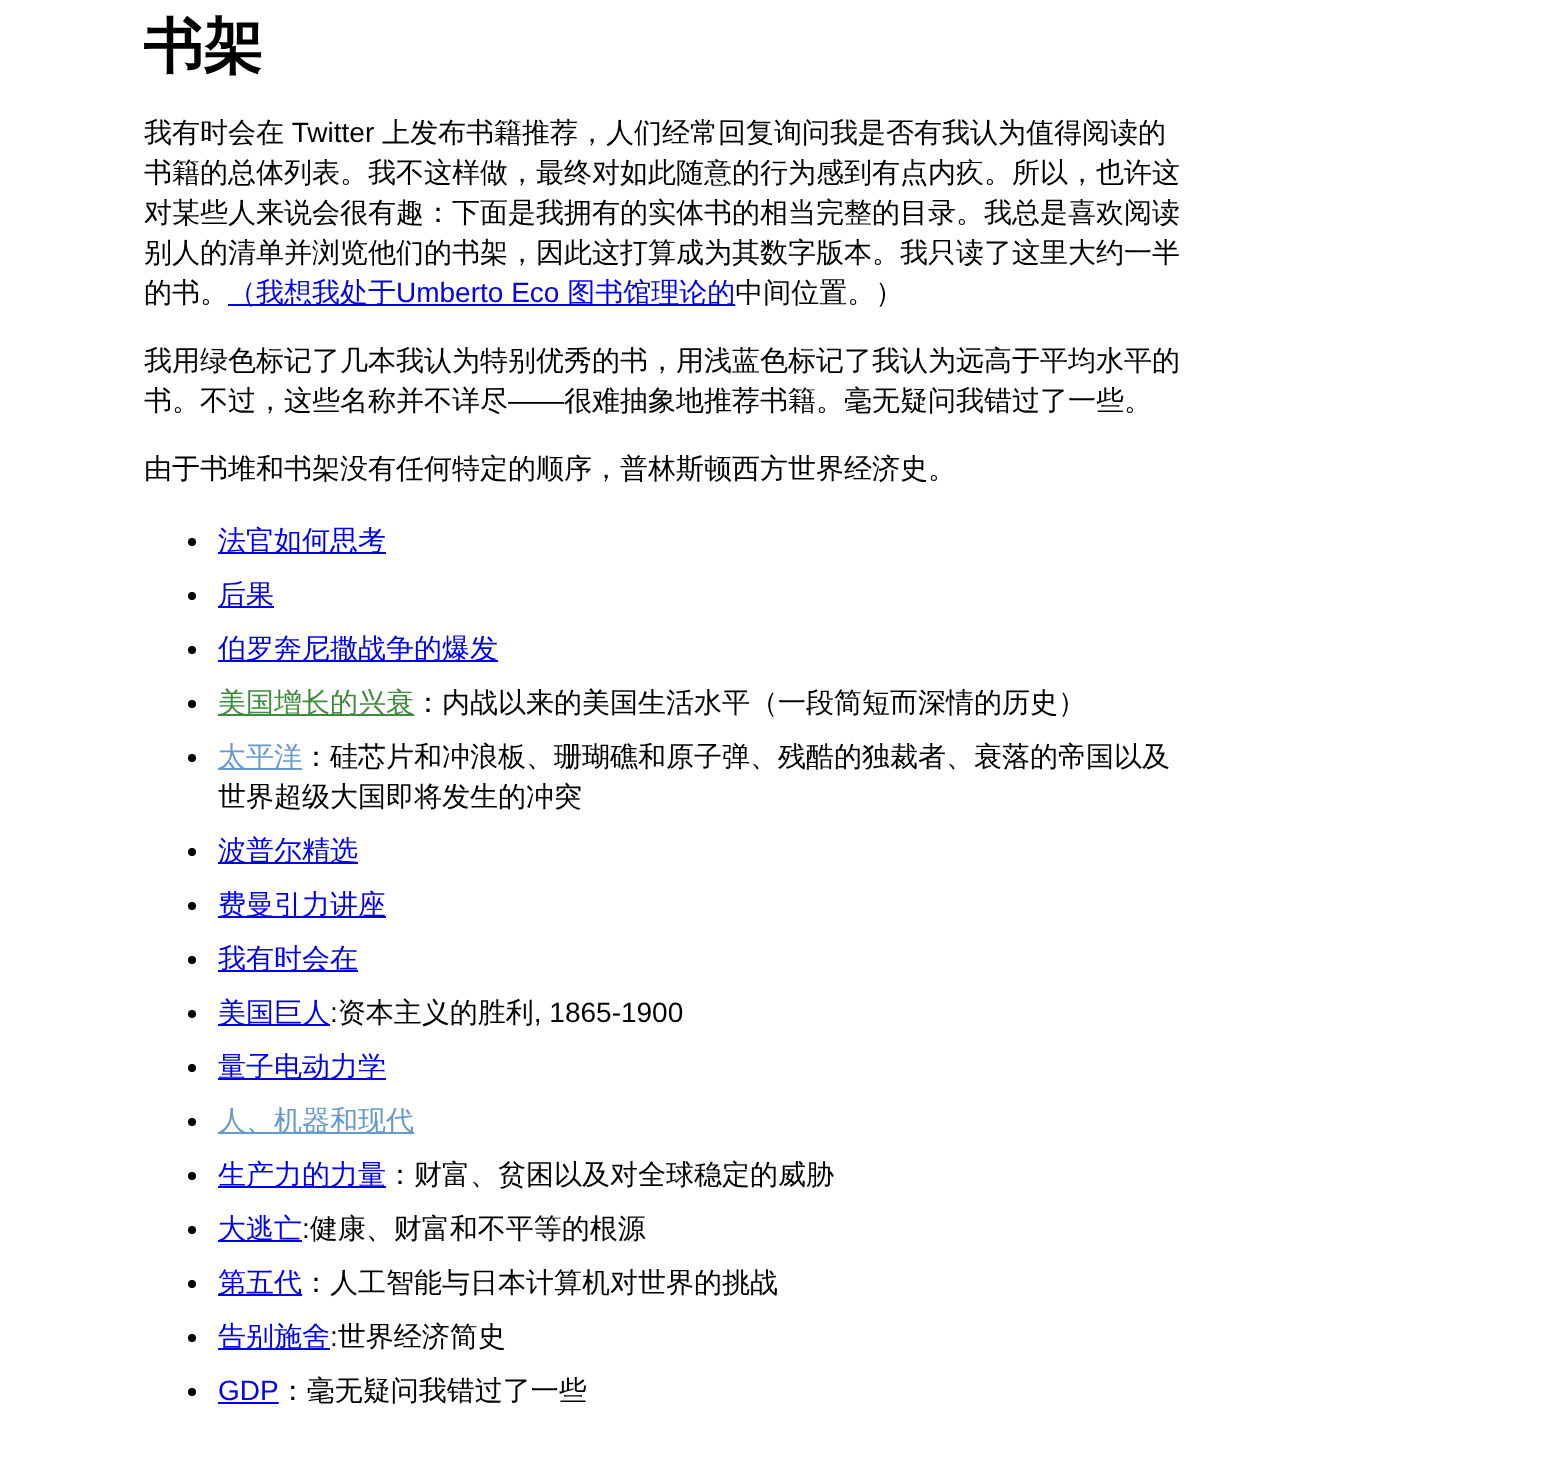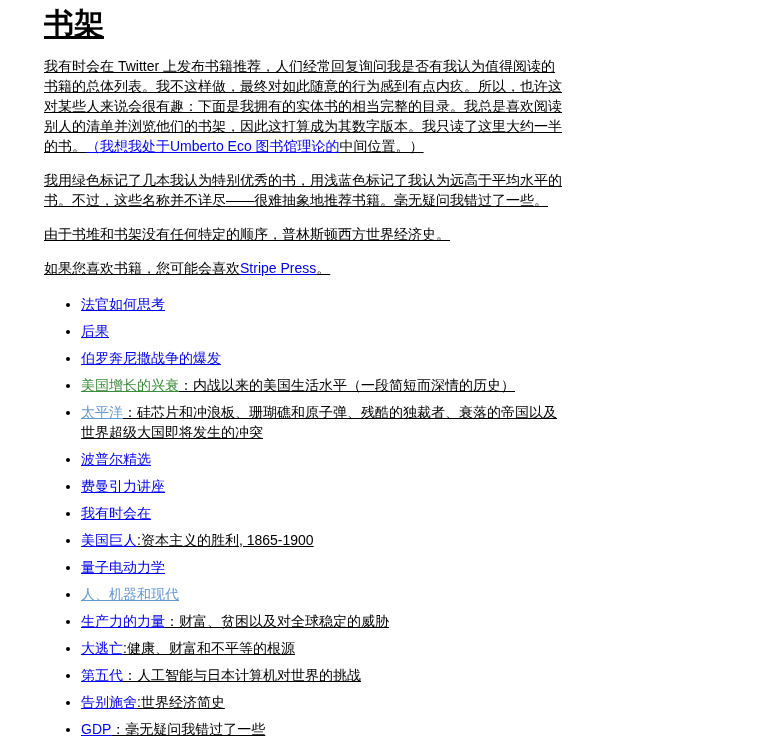--- a/index.html
+++ b/index.html
@@ -17,25 +17,24 @@
     color: var(--text-color);
     font-family: "Liberation Sans", "DejaVu Sans", sans-serif;
   }
   .page {
     width: 782px;
     height: 738px;
     overflow: hidden;
     background: var(--bg-color);
   }
   .content {
-    margin: 8px 0 0 44px;
+    margin: 8px 0 0 72px;
     width: 520px;
     font-size: 14px;
     line-height: 20px;
-    text-decoration: underline;
   }
   h1.title {
     font-size: 30px;
     line-height: 32px;
     font-weight: bold;
     margin: 0 0 16px 0;
   }
   p.para {
     margin: 14px 0;
     line-height: 20px;
@@ -63,21 +62,20 @@
   <div class="content">
 
     <h1 class="title">书架</h1>
 
     <p class="para"><span>我有时会在 Twitter 上发布书籍推荐，人们经常回复询问我是否有我认为值得阅读的书籍的总体列表。我不这样做，最终对如此随意的行为感到有点内疚。所以，也许这对某些人来说会很有趣：下面是我拥有的实体书的相当完整的目录。我总是喜欢阅读别人的清单并浏览他们的书架，因此这打算成为其数字版本。我只读了这里大约一半的书。</span><a class="lnk" href="#">（我想我处于Umberto Eco 图书馆理论的</a><span>中间位置。）</span></p>
 
     <p class="para">我用绿色标记了几本我认为特别优秀的书，用浅蓝色标记了我认为远高于平均水平的书。不过，这些名称并不详尽——很难抽象地推荐书籍。毫无疑问我错过了一些。</p>
 
     <p class="para">由于书堆和书架没有任何特定的顺序，普林斯顿西方世界经济史。</p>
 
-    <p class="para"><span>如果您喜欢书籍，您可能会喜欢</span><a class="lnk" href="#">Stripe Press</a><span>。</span></p>
 
     <ul class="books" id="book-list">
         <li><a href="#" class="lnk normal">法官如何思考</a></li>
         <li><a href="#" class="lnk normal">后果</a></li>
         <li><a href="#" class="lnk normal">伯罗奔尼撒战争的爆发</a></li>
         <li><a href="#" class="lnk great">美国增长的兴衰</a><span>：内战以来的美国生活水平（一段简短而深情的历史）</span></li>
         <li><a href="#" class="lnk above_average">太平洋</a><span>：硅芯片和冲浪板、珊瑚礁和原子弹、残酷的独裁者、衰落的帝国以及世界超级大国即将发生的冲突</span></li>
         <li><a href="#" class="lnk normal">波普尔精选</a></li>
         <li><a href="#" class="lnk normal">费曼引力讲座</a></li>
         <li><a href="#" class="lnk normal">我有时会在</a></li>

